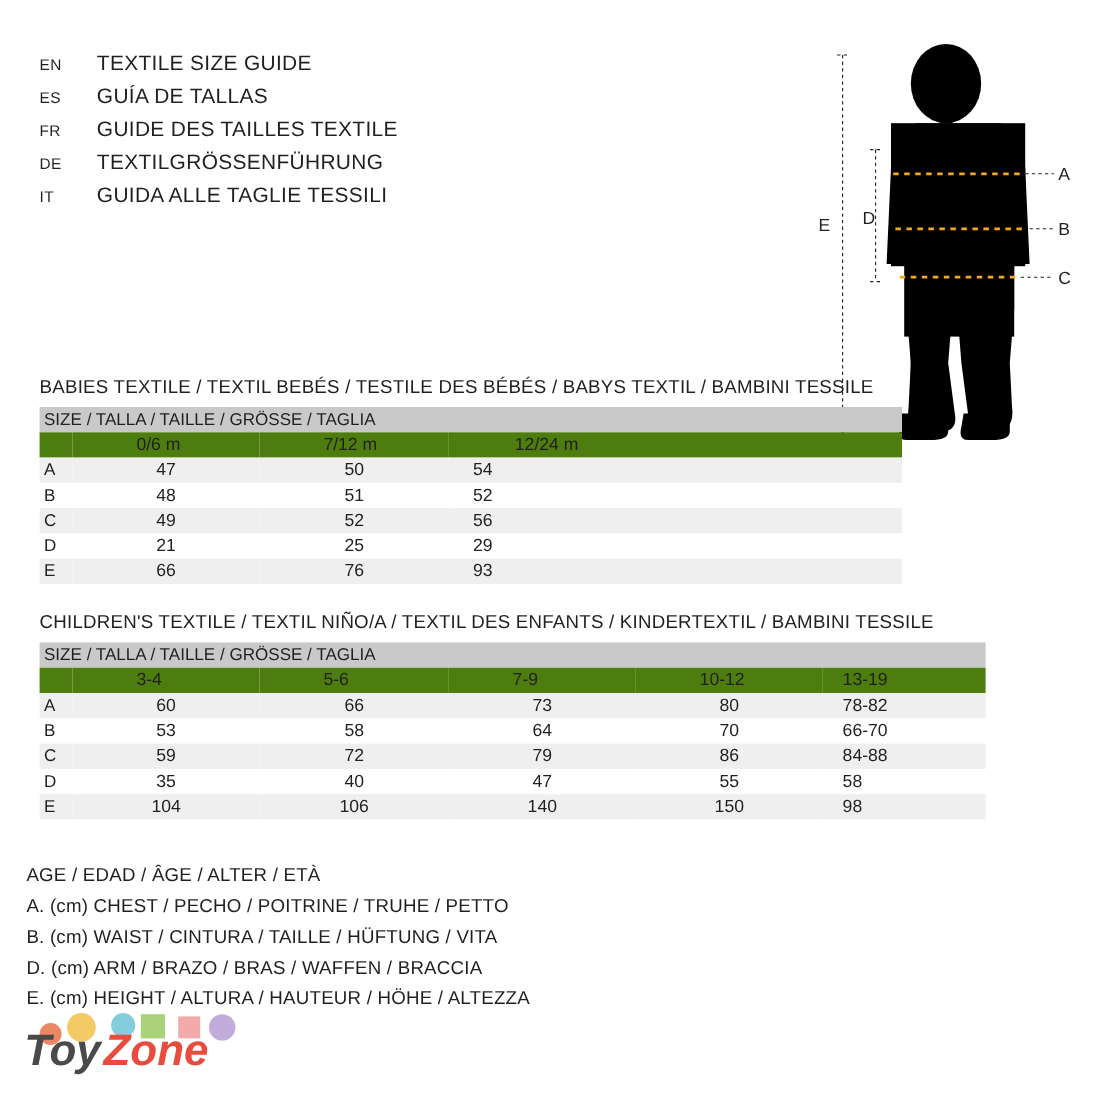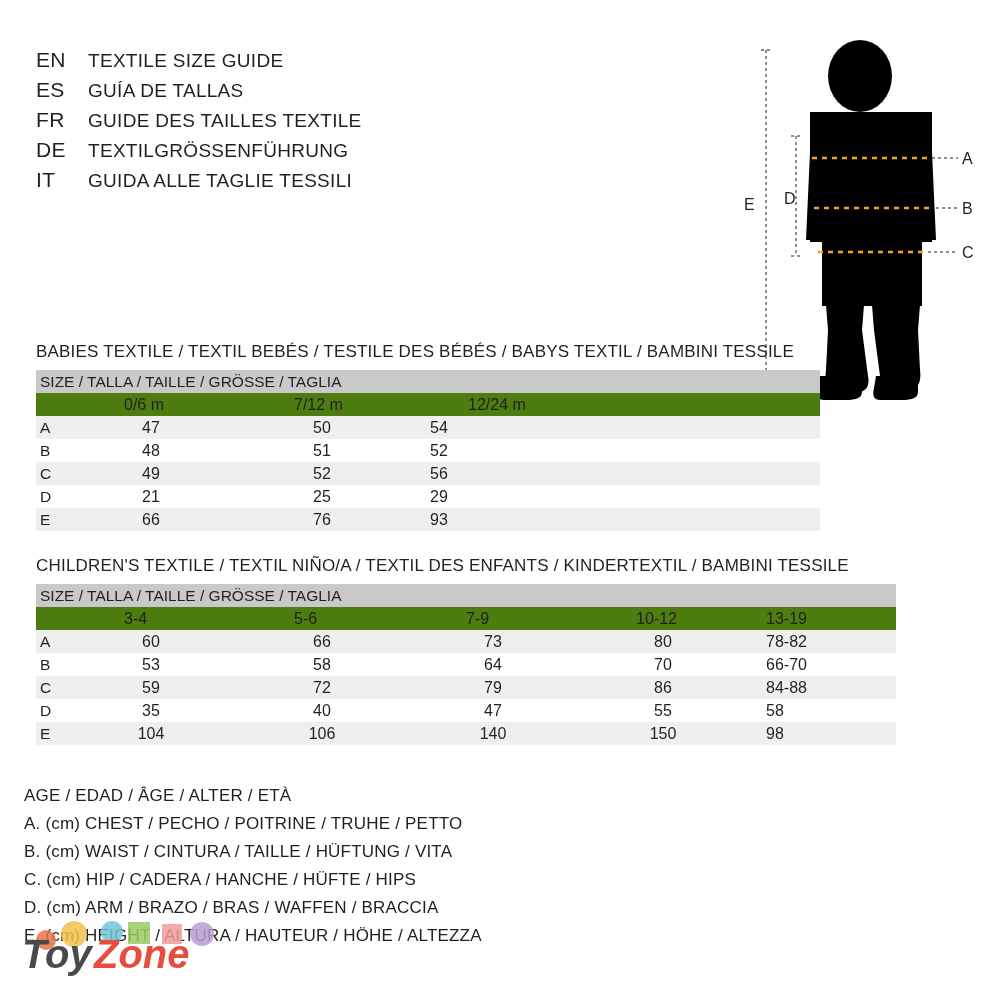--- a/index.html
+++ b/index.html
@@ -31,21 +31,21 @@
   .lang-row {
     display: flex;
     align-items: baseline;
     height: 30px;
     font-size: 19px;
     letter-spacing: 0.3px;
   }
   .lang-code {
     width: 52px;
     flex: 0 0 52px;
-    font-size: 21px;
+    font-size: 14px;
   }
   .lang-text {
     font-size: 19px;
   }
 
   
   .figure {
     position: absolute;
     left: 720px;
     top: 40px;
@@ -327,21 +327,20 @@
         <td class="k5">98</td>
       </tr>
     </tbody>
       </table>
   </div>
 
   <div class="legend">
     <div>AGE / EDAD / ÂGE / ALTER / ETÀ</div>
     <div>A. (cm) CHEST / PECHO / POITRINE / TRUHE / PETTO</div>
     <div>B. (cm) WAIST / CINTURA / TAILLE / HÜFTUNG / VITA</div>
-    <div>C. (cm) HIP / CADERA / HANCHE / HÜFTE / HIPS</div>
     <div>D. (cm) ARM / BRAZO / BRAS / WAFFEN / BRACCIA</div>
     <div>E. (cm) HEIGHT / ALTURA / HAUTEUR / HÖHE / ALTEZZA</div>
   </div>
 
   <div class="logo">
     <svg width="240" height="70" viewBox="0 0 240 70" xmlns="http://www.w3.org/2000/svg">
       <g opacity="0.85">
         <circle cx="58" cy="18" r="13" fill="#f2c14b"></circle>
         <circle cx="96" cy="16" r="11" fill="#6fc5d6"></circle>
         <rect x="112" y="6" width="22" height="22" fill="#9ccb63"></rect>

